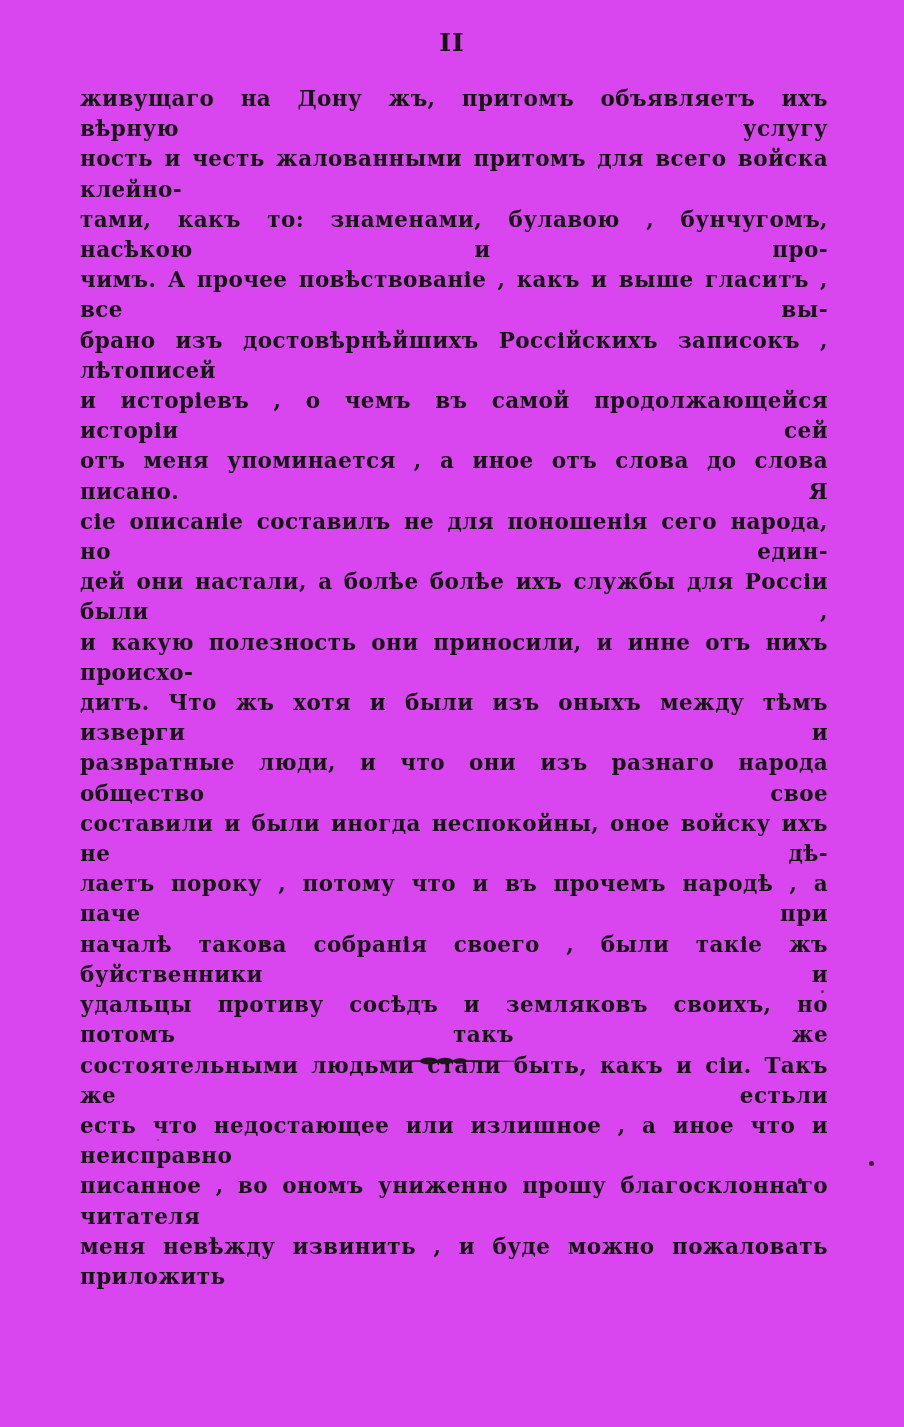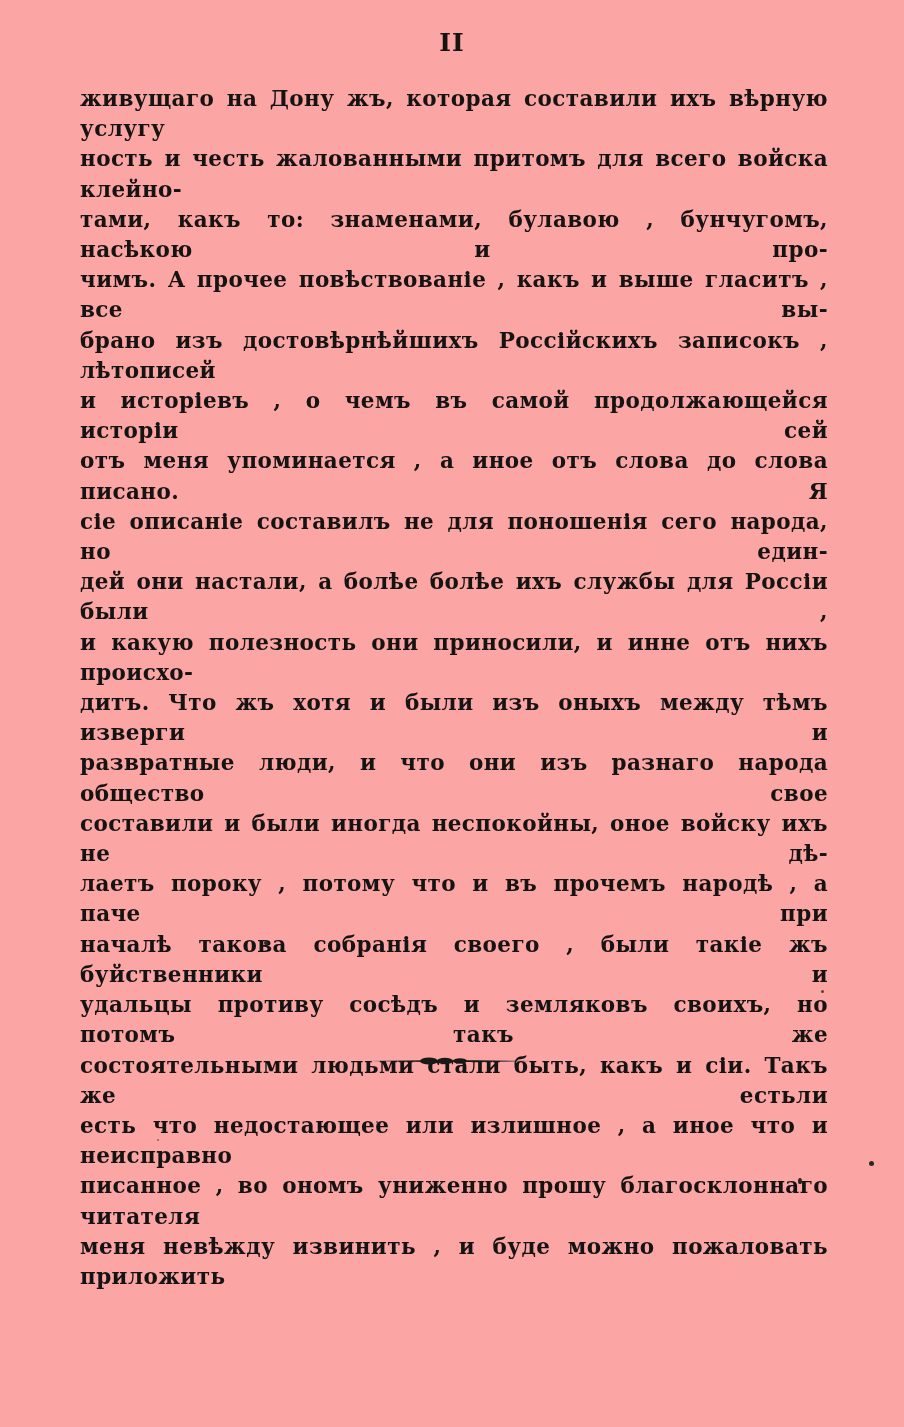--- a/index.html
+++ b/index.html
@@ -5,21 +5,21 @@
   html, body {
     margin: 0;
     padding: 0;
     background: #e8e8e6;
   }
   .page {
     position: relative;
     width: 904px;
     height: 1427px;
     margin: 0 auto;
-    background: #fca5a5;
+    background: #d946ef;
     overflow: hidden;
     font-family: "DejaVu Serif", "Liberation Serif", serif;
     color: #151413;
   }
   .page-number {
     position: absolute;
     top: 28px;
     left: 0;
     width: 100%;
     text-align: center;
@@ -67,21 +67,21 @@
   .speck.s6 { left: 157px; top: 1139px; width: 2px; height: 2px; opacity: .55; }
 </style>
 </head>
 <body>
 
 <div class="page">
 
   <div class="page-number">II</div>
 
   <div class="text-block">
-    <div class="line">живущаго на Дону жъ, которая составили ихъ вѣрную услугу</div>
+    <div class="line">живущаго на Дону жъ, притомъ объявляетъ ихъ вѣрную услугу</div>
     <div class="line">ность и честь жалованными притомъ для всего войска клейно-</div>
     <div class="line">тами, какъ то: знаменами, булавою , бунчугомъ, насѣкою и про-</div>
     <div class="line">чимъ. А прочее повѣствованіе , какъ и выше гласитъ , все вы-</div>
     <div class="line">брано изъ достовѣрнѣйшихъ Россійскихъ записокъ , лѣтописей</div>
     <div class="line">и исторіевъ , о чемъ въ самой продолжающейся исторіи сей</div>
     <div class="line">отъ меня упоминается , а иное отъ слова до слова писано. Я</div>
     <div class="line">сіе описаніе составилъ не для поношенія сего народа, но един-</div>
     <div class="line">дей они настали, а болѣе болѣе ихъ службы для Россіи были ,</div>
     <div class="line">и какую полезность они приносили, и инне отъ нихъ происхо-</div>
     <div class="line">дитъ. Что жъ хотя и были изъ оныхъ между тѣмъ изверги и</div>

